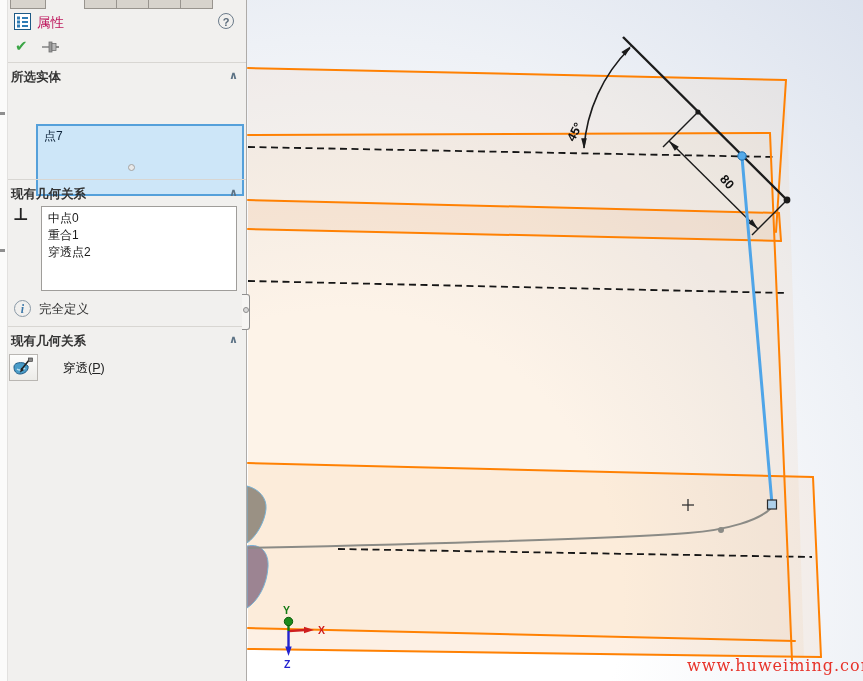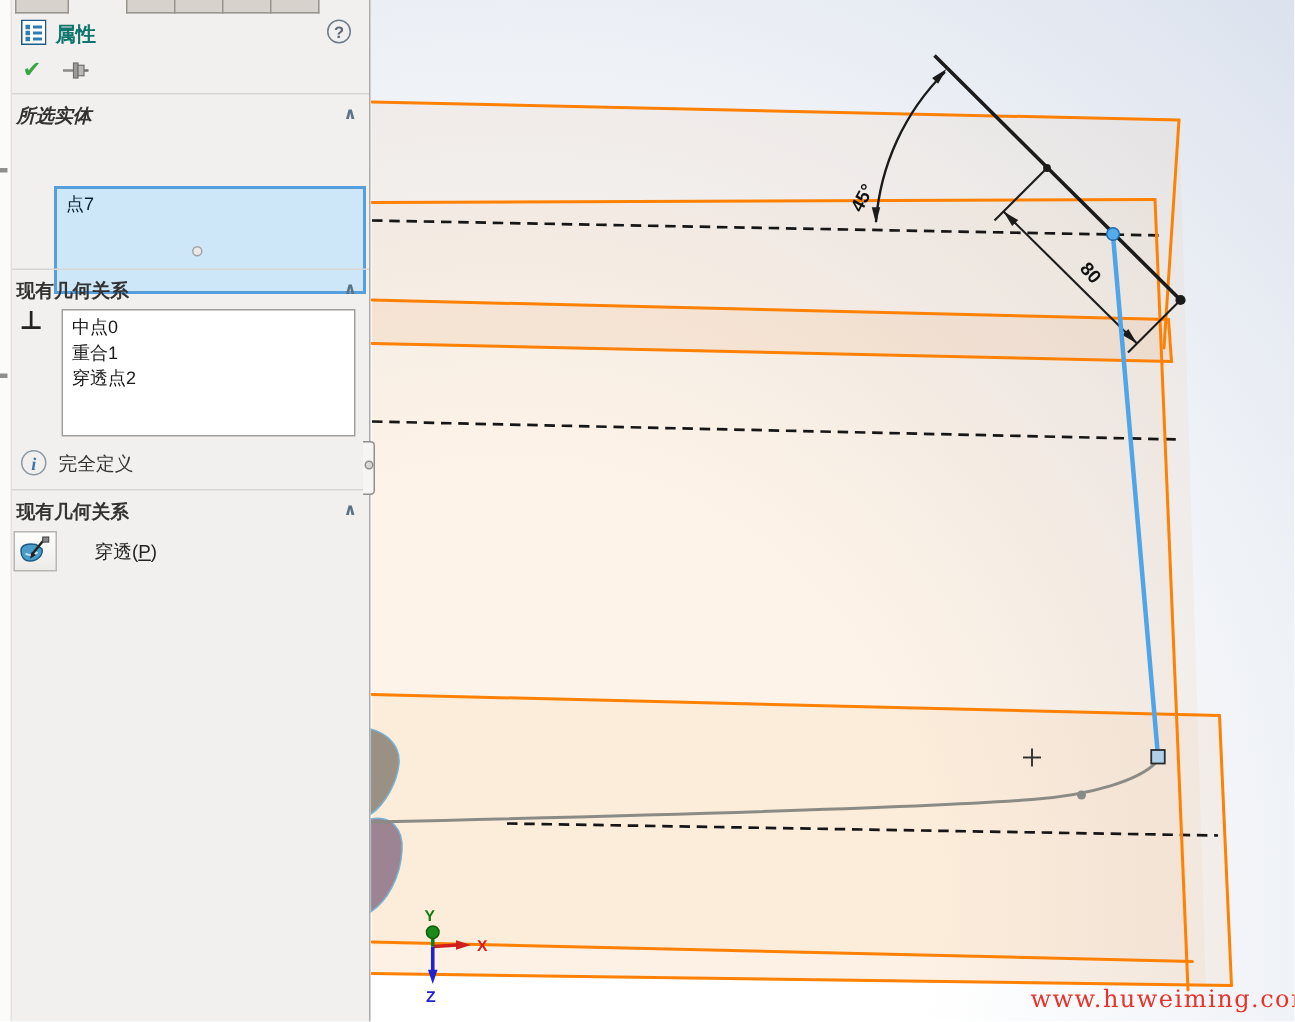--- a/index.html
+++ b/index.html
@@ -20,21 +20,21 @@
     font-size:16px;color:#e7332a;letter-spacing:1px;white-space:nowrap;
   }
   
   .left-rail{position:absolute;left:0;top:0;width:7px;height:681px;background:#fbfbfa;border-right:1px solid #e2e1df;z-index:4;}
   .rail-tick{position:absolute;left:0;width:5px;height:3px;background:#8f8f8f;}
   
   .panel{position:absolute;left:8px;top:0;width:238px;height:681px;background:#f1f0ee;border-right:1px solid #aeaba8;z-index:4;}
   .tab-stub{position:absolute;top:0;height:9px;background:#d7d3cc;border:1px solid #98948e;border-top:none;box-sizing:border-box;}
   .title-row{position:absolute;left:0;top:11px;width:100%;height:26px;}
   .prop-icon{position:absolute;left:6px;top:2px;}
-  .panel-title{position:absolute;left:29px;top:3px;font-size:13.5px;font-weight:bold;color:#0f766e;}
+  .panel-title{position:absolute;left:29px;top:3px;font-size:13.5px;font-weight:normal;color:#be185d;}
   .help-btn{position:absolute;right:12px;top:2px;width:16px;height:16px;border:1.5px solid #6b7b8a;border-radius:50%;
     color:#5b6b7a;font-size:11px;font-weight:bold;text-align:center;line-height:16px;box-sizing:border-box;}
   .actions-row{position:absolute;left:0;top:37px;width:100%;height:22px;}
   .ok-btn{position:absolute;left:7px;top:0;font-size:15px;color:#3aa545;font-weight:bold;}
   .pin-btn{position:absolute;left:33px;top:3px;}
   .divider{position:absolute;left:0;width:100%;height:0;border-top:1px solid #d8d6d2;}
   .sec-head{position:absolute;left:0;width:100%;height:22px;}
   .sec-label{position:absolute;left:3px;top:3px;font-size:12.5px;font-weight:bold;color:#333;}
   .chevron{position:absolute;right:8px;top:3px;font-size:11px;color:#5c7285;font-weight:bold;}
   .sel-box{position:absolute;left:28px;top:92px;width:192px;height:64px;background:#cde6f8;border:2px solid #55a0da;
@@ -182,21 +182,21 @@
         <path d="M1,7 L8,7" stroke="#8a8a8a" stroke-width="1.6"></path>
         <rect x="8" y="2" width="3" height="10" fill="#9a9a9a" stroke="#707070" stroke-width="0.8"></rect>
         <rect x="11" y="3.5" width="4" height="7" fill="#b9b9b9" stroke="#707070" stroke-width="0.8"></rect>
         <path d="M15,7 L18,7" stroke="#707070" stroke-width="1.6"></path>
       </svg>
     </span>
   </div>
 
   <div class="divider" style="top:62px;"></div>
 
-  <div class="sec-head" style="top:66px;font-style:italic;">
+  <div class="sec-head" style="top:66px;">
     <span class="sec-label">所选实体</span>
     <span class="chevron">∧</span>
   </div>
 
   <div class="sel-box">
     <div>点7</div>
   </div>
   <div class="grip-dot"></div>
 
   <div class="divider" style="top:179px;"></div>

